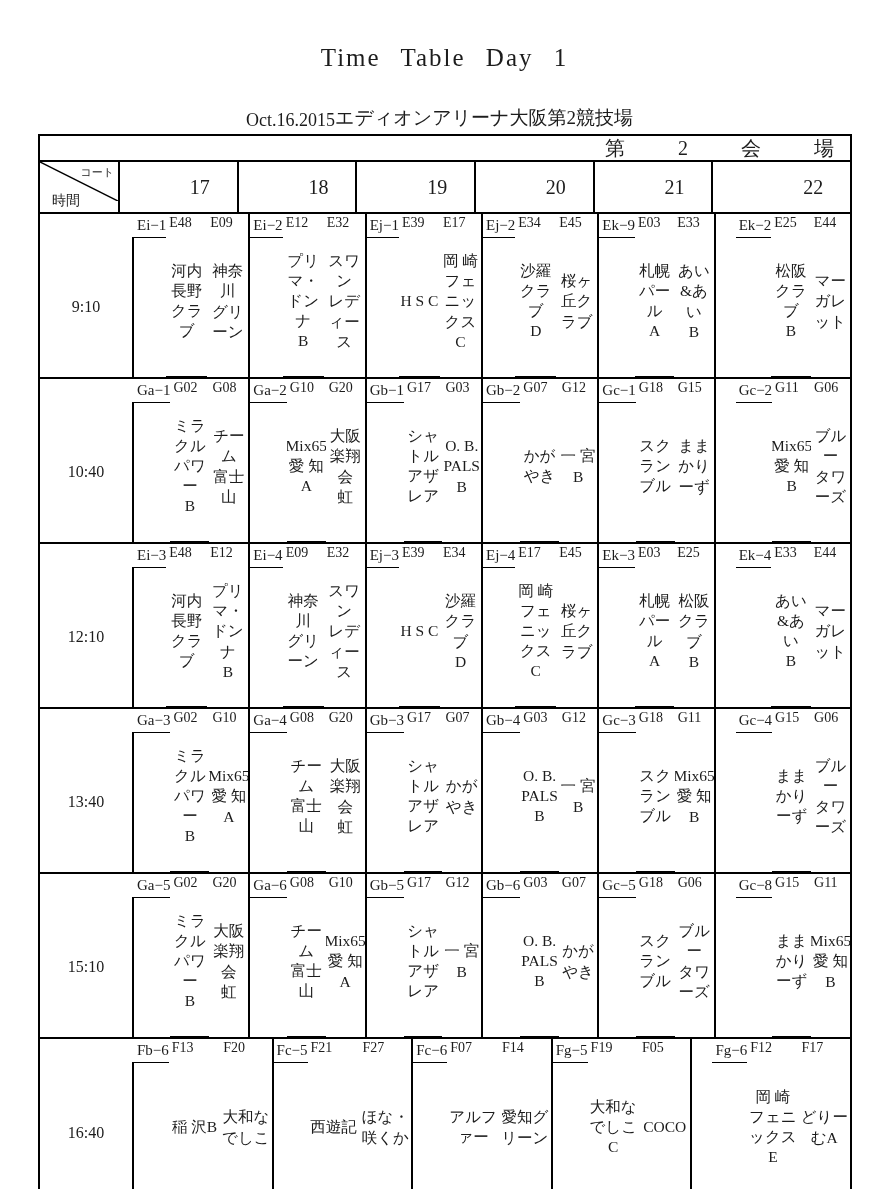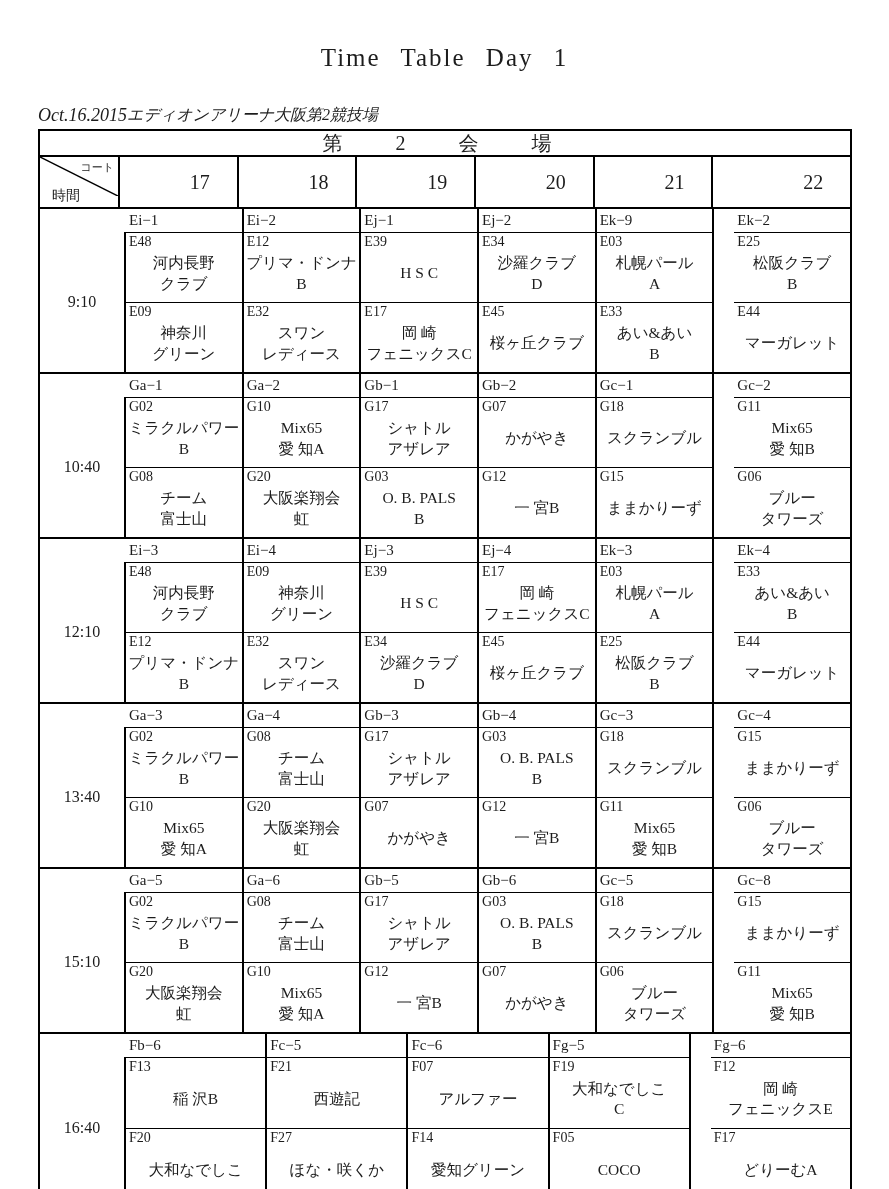--- a/index.html
+++ b/index.html
@@ -14,36 +14,35 @@
   .title {
     text-align: center;
     margin-top: 44px;
     font-size: 25px;
     letter-spacing: 2px;
     word-spacing: 12px;
   }
   .meta {
     margin: 33px 48px 3px 38px;
     display: flex;
-    justify-content: flex-start;
+    justify-content: center;
     align-items: flex-end;
-    font-style: italic;
   }
   .date { font-size: 18px; }
-  .venue { font-size: 16px; }
+  .venue { font-size: 19px; }
   .grid {
     margin-left: 38px;
     width: 814px;
     border: 2px solid #000;
   }
   .hall-header {
     height: 26px;
     line-height: 25px;
     border-bottom: 2px solid #000;
-    text-align: center;
+    text-align: right;
     font-size: 20px;
     letter-spacing: 16px;
     word-spacing: 16px;
   }
   .header-row {
     display: flex;
     height: 52px;
     border-bottom: 2px solid #000;
   }
   .corner {
@@ -69,31 +68,31 @@
     padding-left: 43px;
   }
   .court-cell:last-child, .match-col:last-child { border-right: none; margin-left: 20px; }
   .time-block {
     display: flex;
     height: 165px;
     border-bottom: 2px solid #000;
   }
   .time-block:last-child { border-bottom: none; }
   .time-cell {
-    width: 86px;
+    width: 94px;
     flex: none;
     border-right: 2px solid #000;
     display: flex; align-items: center; justify-content: center;
     font-size: 16px;
     margin-top: 23px;
   }
   .match-col {
     flex: 1;
     border-right: 2px solid #000;
-    display: flex; flex-direction: column;
+    display: flex; 
   }
   .code-cell {
     height: 24px;
     flex: none;
     border-bottom: 1px solid #000;
     font-size: 15px;
     line-height: 23px;
     padding-left: 3px;
   }
   .team-cell {

